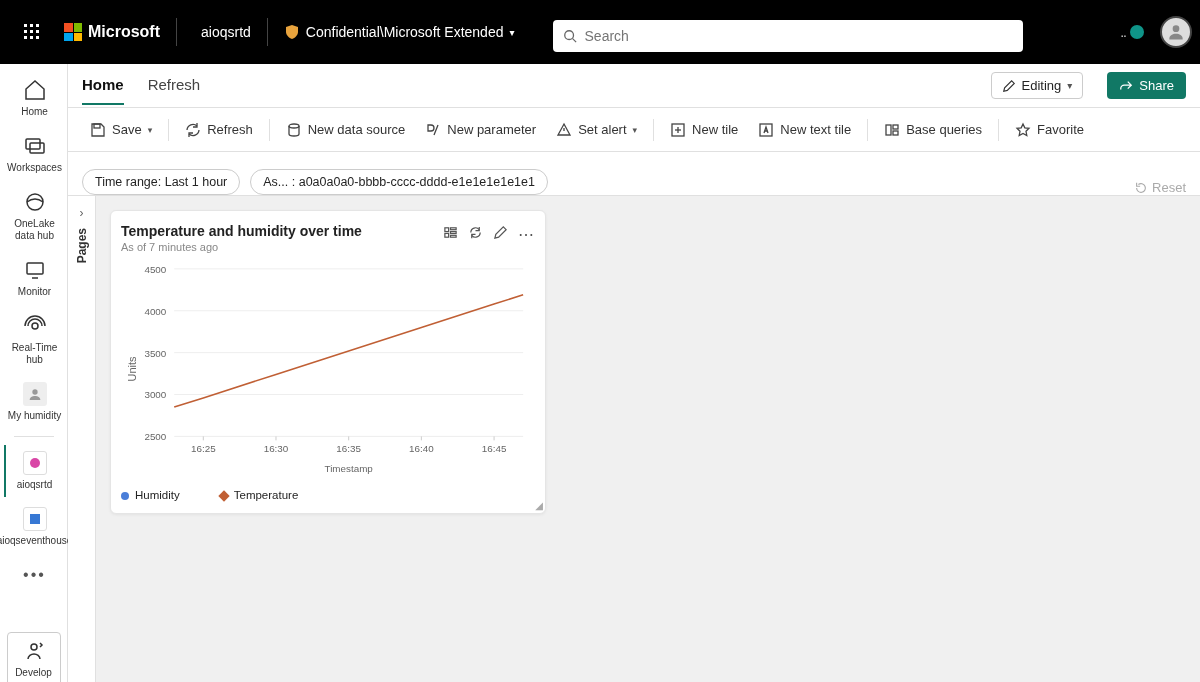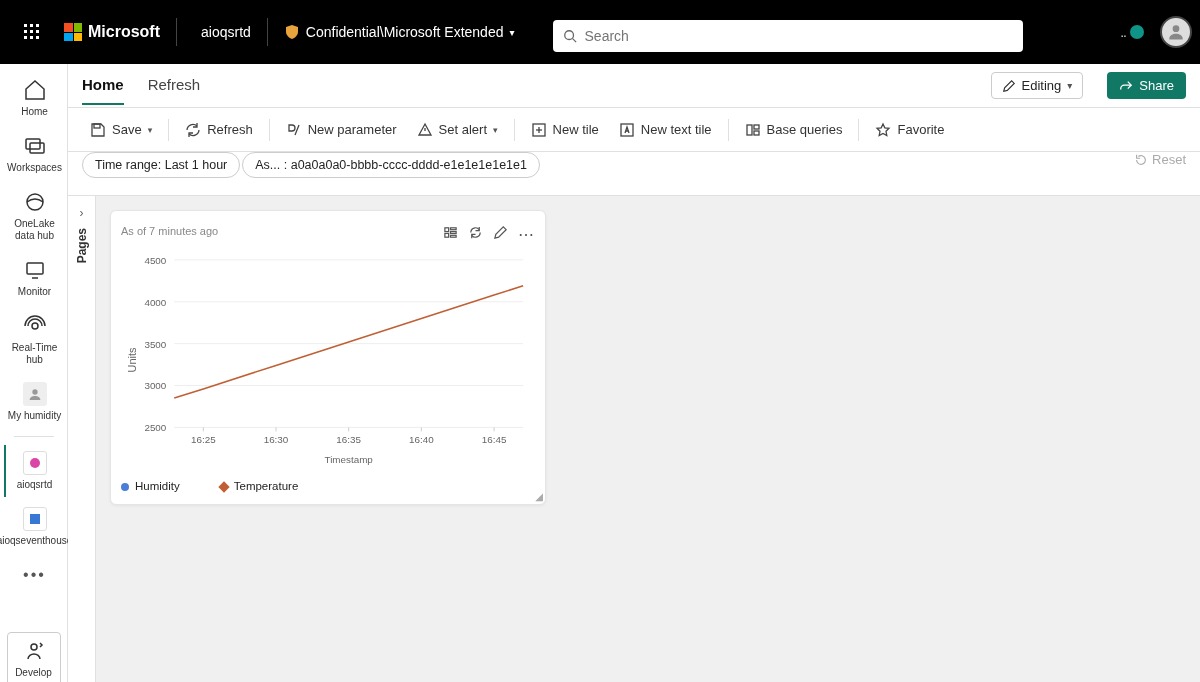--- a/index.html
+++ b/index.html
@@ -51,21 +51,21 @@
   .btn-outline { border:1px solid #ccc; border-radius:4px; padding:5px 10px; display:flex; align-items:center; gap:6px; font-size:13px; cursor:pointer; background:#fff;}
   .btn-primary { background:#117865; color:#fff; border:none; border-radius:4px; padding:6px 12px; display:flex; align-items:center; gap:6px; font-size:13px; cursor:pointer;}
 
   
   .toolbar { height:44px; display:flex; align-items:center; padding:0 14px; gap:4px; border-bottom:1px solid #e0e0e0;}
   .tbtn { display:flex; align-items:center; gap:6px; font-size:13px; color:#333; padding:6px 8px; cursor:pointer; border-radius:3px;}
   .tsep { width:1px; height:22px; background:#e0e0e0; margin:0 4px;}
   .tbtn svg { width:16px; height:16px; stroke:#444; fill:none; stroke-width:1.3;}
 
   
-  .filterrow { height:44px; display:flex; align-items:flex-start; padding:0 14px; gap:2px; border-bottom:1px solid #e0e0e0;}
+  .filterrow { height:44px; display:flex; align-items:flex-end; padding:0 14px; gap:10px; border-bottom:1px solid #e0e0e0;}
   .pill { border:1px solid #ccc; border-radius:16px; padding:5px 12px; font-size:12.5px; cursor:pointer; background:#fff;}
   .filterrow .spacer { flex:1;}
   .reset { color:#aaa; display:flex; align-items:center; gap:4px; font-size:13px;}
 
   
   .canvas { flex:1; background:#f0f0f0; position:relative; display:flex; min-height:0;}
   .pages-rail { width:28px; background:#fff; border-right:1px solid #e0e0e0; display:flex; flex-direction:column; align-items:center; padding-top:10px; gap:8px;}
   .pages-rail .chev { font-size:12px; color:#666; cursor:pointer;}
   .pages-rail .vlabel { writing-mode: vertical-rl; transform: rotate(180deg); font-size:12px; font-weight:600; color:#333;}
   .canvas-body { flex:1; padding:14px; overflow:hidden; position:relative;}
@@ -267,20 +267,27 @@
       <div class="tbtn">
         <svg viewBox="0 0 16 16">
             <path d="M2 8a6 6 0 0 1 10-4M14 8a6 6 0 0 1-10 4"></path>
             <path d="M12 1v4h-4M4 15v-4h4"></path>
           </svg>
         <span>Refresh</span>
       </div>
       <div class="tsep"></div>
       <div class="tbtn">
         <svg viewBox="0 0 16 16">
+            <ellipse cx="8" cy="4" rx="5" ry="2"></ellipse>
+            <path d="M3 4v8c0 1 2 2 5 2s5-1 5-2V4"></path>
+          </svg>
+        <span>New data source</span>
+      </div>
+      <div class="tbtn">
+        <svg viewBox="0 0 16 16">
             <path d="M3 3h3a3 3 0 0 1 0 6H3zM9 13l4-10"></path>
           </svg>
         <span>New parameter</span>
       </div>
       <div class="tbtn">
         <svg viewBox="0 0 16 16">
             <path d="M8 2l6 11H2z"></path>
             <line x1="8" y1="6" x2="8" y2="9"></line>
           </svg>
         <span>Set alert</span>
@@ -336,20 +343,21 @@
     <div class="canvas">
       <div class="pages-rail">
         <span class="chev">›</span>
         <span class="vlabel">Pages</span>
       </div>
       <div class="canvas-body">
 
         <div class="tile">
           <div class="tile-head">
             <div>
+              <div class="tile-title">Temperature and humidity over time</div>
               <div class="tile-sub">As of 7 minutes ago</div>
             </div>
             <div class="tile-actions">
               <span><svg viewBox="0 0 16 16">
                     <rect x="2" y="3" width="4" height="4"></rect>
                     <rect x="2" y="9" width="4" height="4"></rect>
                     <rect x="8" y="3" width="6" height="2"></rect>
                     <rect x="8" y="7" width="6" height="2"></rect>
                     <rect x="8" y="11" width="6" height="2"></rect>
                   </svg></span>

